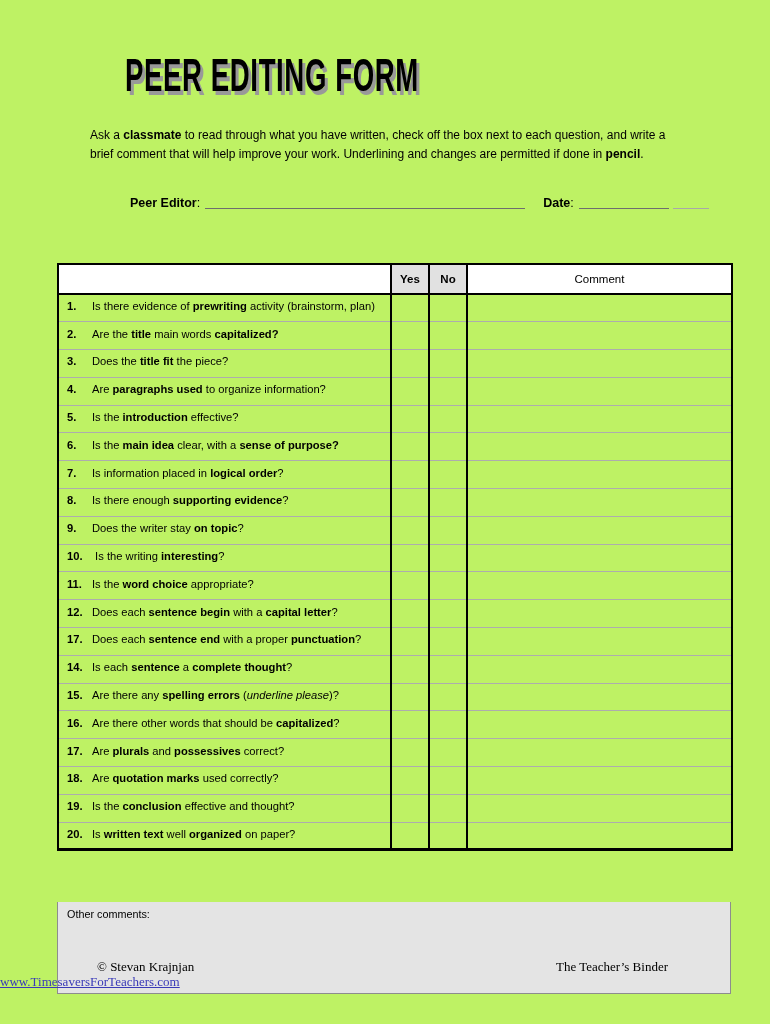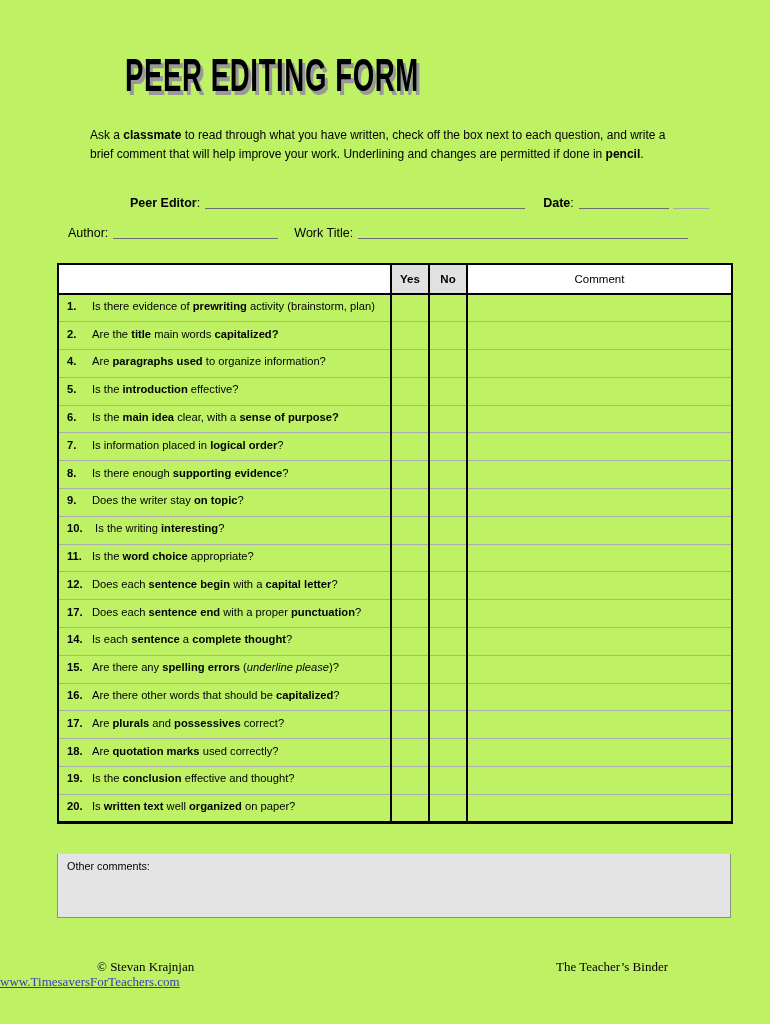--- a/index.html
+++ b/index.html
@@ -66,21 +66,21 @@
     border-top:1px solid #adadad;border-bottom:1px solid #adadad;
     padding:0;vertical-align:middle;
   }
   .checklist tbody tr{height:27.8px;}
   .checklist tbody tr:first-child td{border-top:2px solid #000;}
   .checklist tbody tr:last-child td{border-bottom:3px solid #000;}
   .checklist td.qcell{padding:0 4px 4px 8px;}
   .qcell .num{font-weight:bold;display:inline-block;min-width:25px;}
   
   .other-box{
-    position:absolute;left:57px;top:854px;width:674px;height:64px;
+    position:absolute;left:57px;top:902px;width:674px;height:92px;
     background:var(--comments-fill);
     border:1px solid #8d8d8d;border-top:none;
     padding:6px 9px;font-size:10.8px;
   }
   
   .f-copy,.f-brand,.f-link{
     position:absolute;font-family:"Liberation Serif",serif;font-size:13px;
   }
   .f-copy{left:97px;top:959px;}
   .f-brand{right:102px;top:959px;}
@@ -95,23 +95,20 @@
 <div class="page">
 
   <h1 class="title">PEER EDITING FORM</h1>
 
   <p class="intro"><span>Ask a </span><span class="b">classmate</span><span> to read through what you have written, check off the box next to each question, and write a</span><br><span>brief comment that will help improve your work. Underlining and changes are permitted if done in </span><span class="b">pencil</span><span>.</span></p>
 
   <div class="field-row row-peer">
     <span class="b">Peer Editor</span><span>:</span><span class="blank w320"></span><span class="b gap18">Date</span><span>:</span><span class="blank w90"></span><span class="blank w36 light"></span>
   </div>
 
-  <div class="field-row row-author">
-    <span>Author:</span><span class="blank w165"></span><span class="gap16">Work Title:</span><span class="blank w330"></span>
-  </div>
 
   <table class="checklist">
     <colgroup>
       <col class="c-q">
         <col class="c-yes">
         <col class="c-no">
         <col class="c-com">
     </colgroup>
     <thead>
       <tr>
@@ -128,20 +125,26 @@
           <td></td>
           <td></td>
         </tr>
         <tr>
           <td class="qcell"><span class="num">2.</span><span><span>Are the </span><span class="b">title</span><span> main words </span><span class="b">capitalized?</span></span></td>
           <td></td>
           <td></td>
           <td></td>
         </tr>
         <tr>
+          <td class="qcell"><span class="num">3.</span><span><span>Does the </span><span class="b">title fit</span><span> the piece?</span></span></td>
+          <td></td>
+          <td></td>
+          <td></td>
+        </tr>
+        <tr>
           <td class="qcell"><span class="num">4.</span><span><span>Are </span><span class="b">paragraphs used</span><span> to organize information?</span></span></td>
           <td></td>
           <td></td>
           <td></td>
         </tr>
         <tr>
           <td class="qcell"><span class="num">5.</span><span><span>Is the </span><span class="b">introduction</span><span> effective?</span></span></td>
           <td></td>
           <td></td>
           <td></td>

